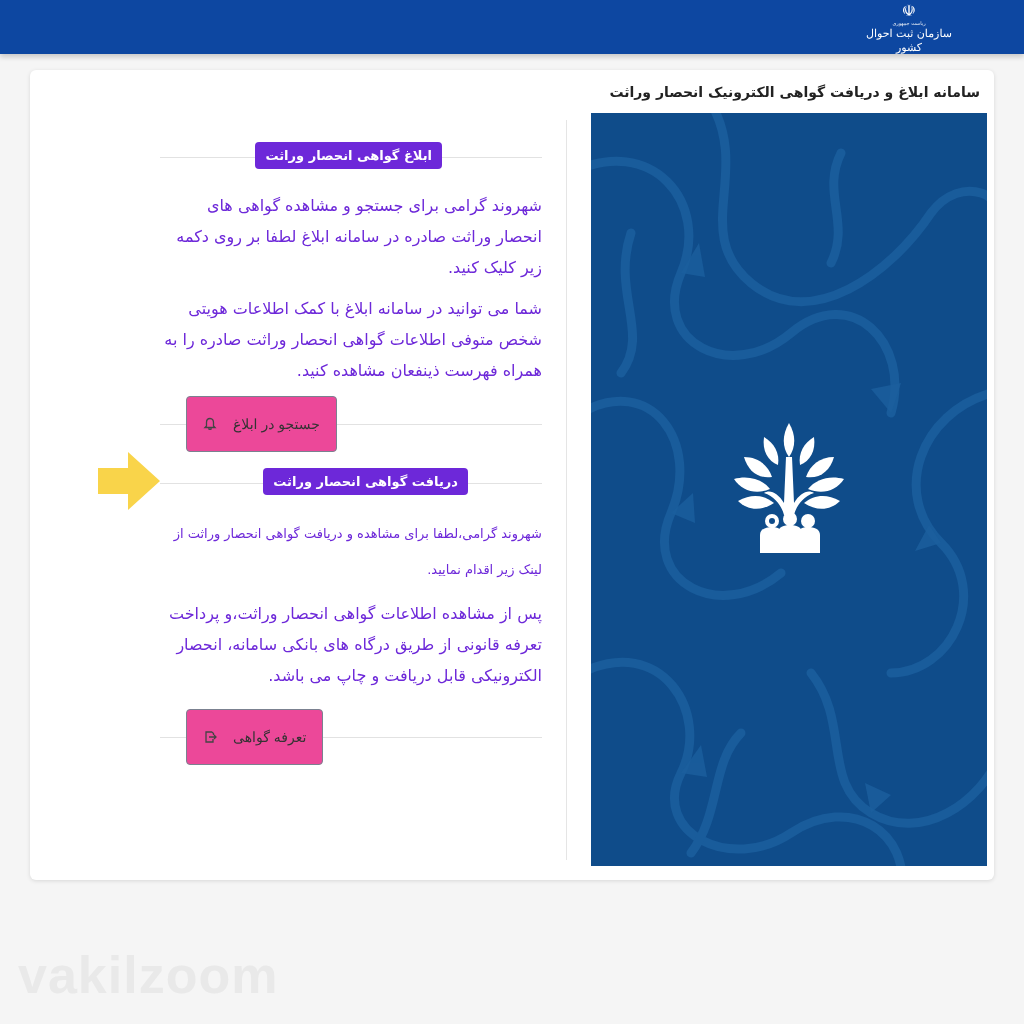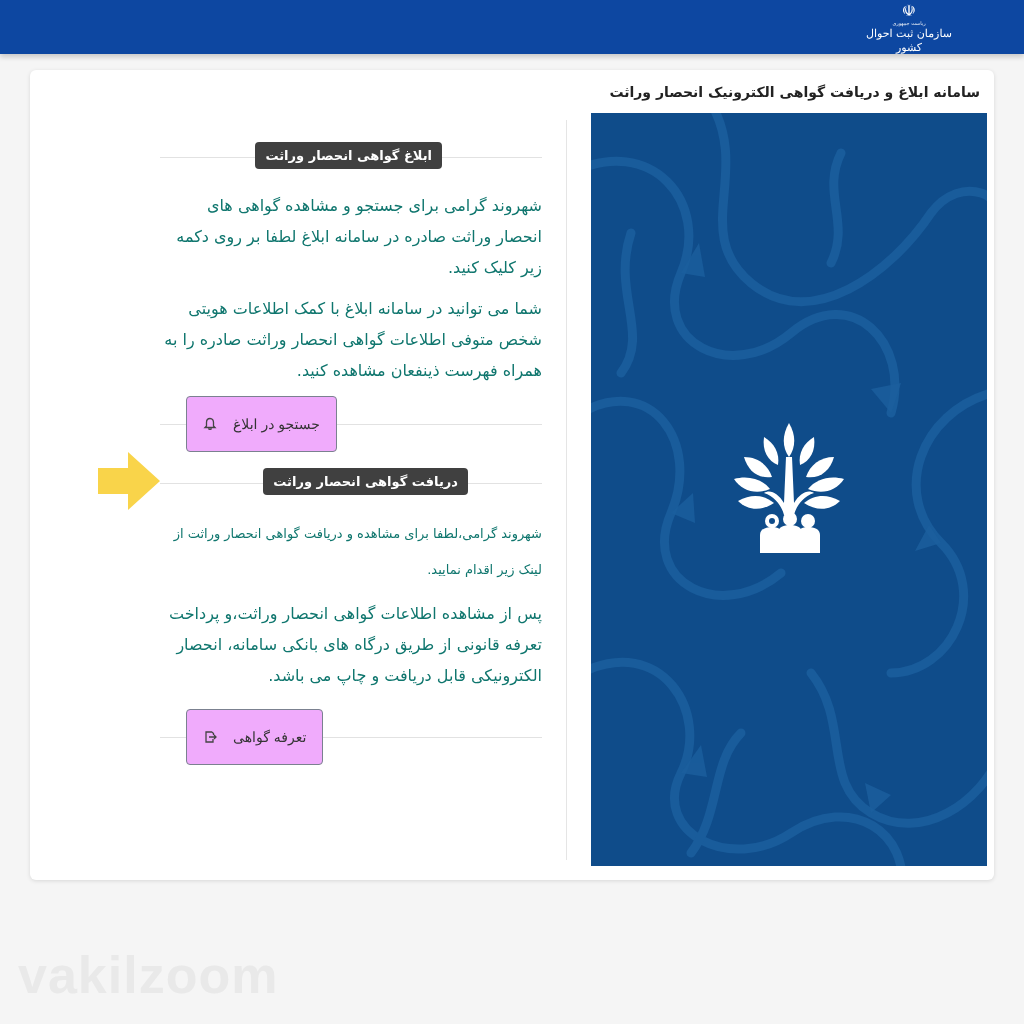--- a/index.html
+++ b/index.html
@@ -12,26 +12,26 @@
   .logo .name { font-family: "DejaVu Serif", serif; font-size: 11px; line-height: 14px; display:block; }
   .card { position: absolute; left: 30px; top: 70px; width: 964px; height: 810px; background: #fff; border-radius: 6px; box-shadow: 0 1px 4px rgba(0,0,0,0.12); padding-left: 13px; }
   .page-title { position: absolute; right: 14px; top: 14px; font-size: 14px; font-weight: bold; color: #222; direction: rtl; white-space: nowrap; }
   .hero { position: absolute; left: 561px; top: 43px; width: 396px; height: 753px; background: #0f4c8a; overflow: hidden; }
   .hero svg.pattern { position: absolute; left: 0; top: 0; }
   .hero .emblem { position: absolute; left: 143px; top: 310px; width: 110px; height: 130px; }
   .vdivider { position: absolute; left: 536px; top: 50px; width: 1px; height: 740px; background: #e5e5e5; }
   .col { position: absolute; left: 130px; top: 70px; width: 382px; direction: rtl; }
   .sec-head { position: relative; height: 34px; margin-bottom: 16px; }
   .sec-head .line { position: absolute; top: 17px; left: 0; right: 0; height: 1px; background: #e2e2e2; }
-  .sec-head .badge { position: absolute; top: 2px; background: #404040; color: #fff; font-size: 13px; font-weight: bold; padding: 6px 10px; border-radius: 4px; white-space: nowrap; }
-  .para { font-size: 16px; line-height: 31px; color: #0f766e; text-align: right; margin-bottom: 10px; }
+  .sec-head .badge { position: absolute; top: 2px; background: #6d28d9; color: #fff; font-size: 13px; font-weight: bold; padding: 6px 10px; border-radius: 4px; white-space: nowrap; }
+  .para { font-size: 16px; line-height: 31px; color: #6d28d9; text-align: right; margin-bottom: 10px; }
   .para.small { font-size: 13px; line-height: 36px; }
   .btn-row { position: relative; height: 56px; margin: 6px 0 14px; }
   .btn-row .line { position: absolute; top: 28px; left: 0; right: 0; height: 1px; background: #e2e2e2; }
-  .btn { position: absolute; left: 26px; top: 0; height: 56px; background: #f0abfc; border: 1px solid #7b8190; border-radius: 4px; display: flex; align-items: center; padding: 0 16px; gap: 16px; color: #333; font-size: 14px; direction: rtl; cursor: pointer; }
+  .btn { position: absolute; left: 26px; top: 0; height: 56px; background: #ec4899; border: 1px solid #7b8190; border-radius: 4px; display: flex; align-items: center; padding: 0 16px; gap: 16px; color: #333; font-size: 14px; direction: rtl; cursor: pointer; }
   .btn .ico { width: 14px; height: 14px; display: inline-block; }
   .arrow { position: absolute; left: 98px; top: 452px; width: 62px; height: 58px; }
   .watermark { position: absolute; left: 18px; top: 945px; font-size: 52px; font-weight: bold; color: #e9e9e9; font-family: "Liberation Sans", sans-serif; letter-spacing: 1px; }
 </style>
 </head>
 <body>
 
 <div class="topbar">
   <div class="logo">
     <span class="emblem">☫</span>

